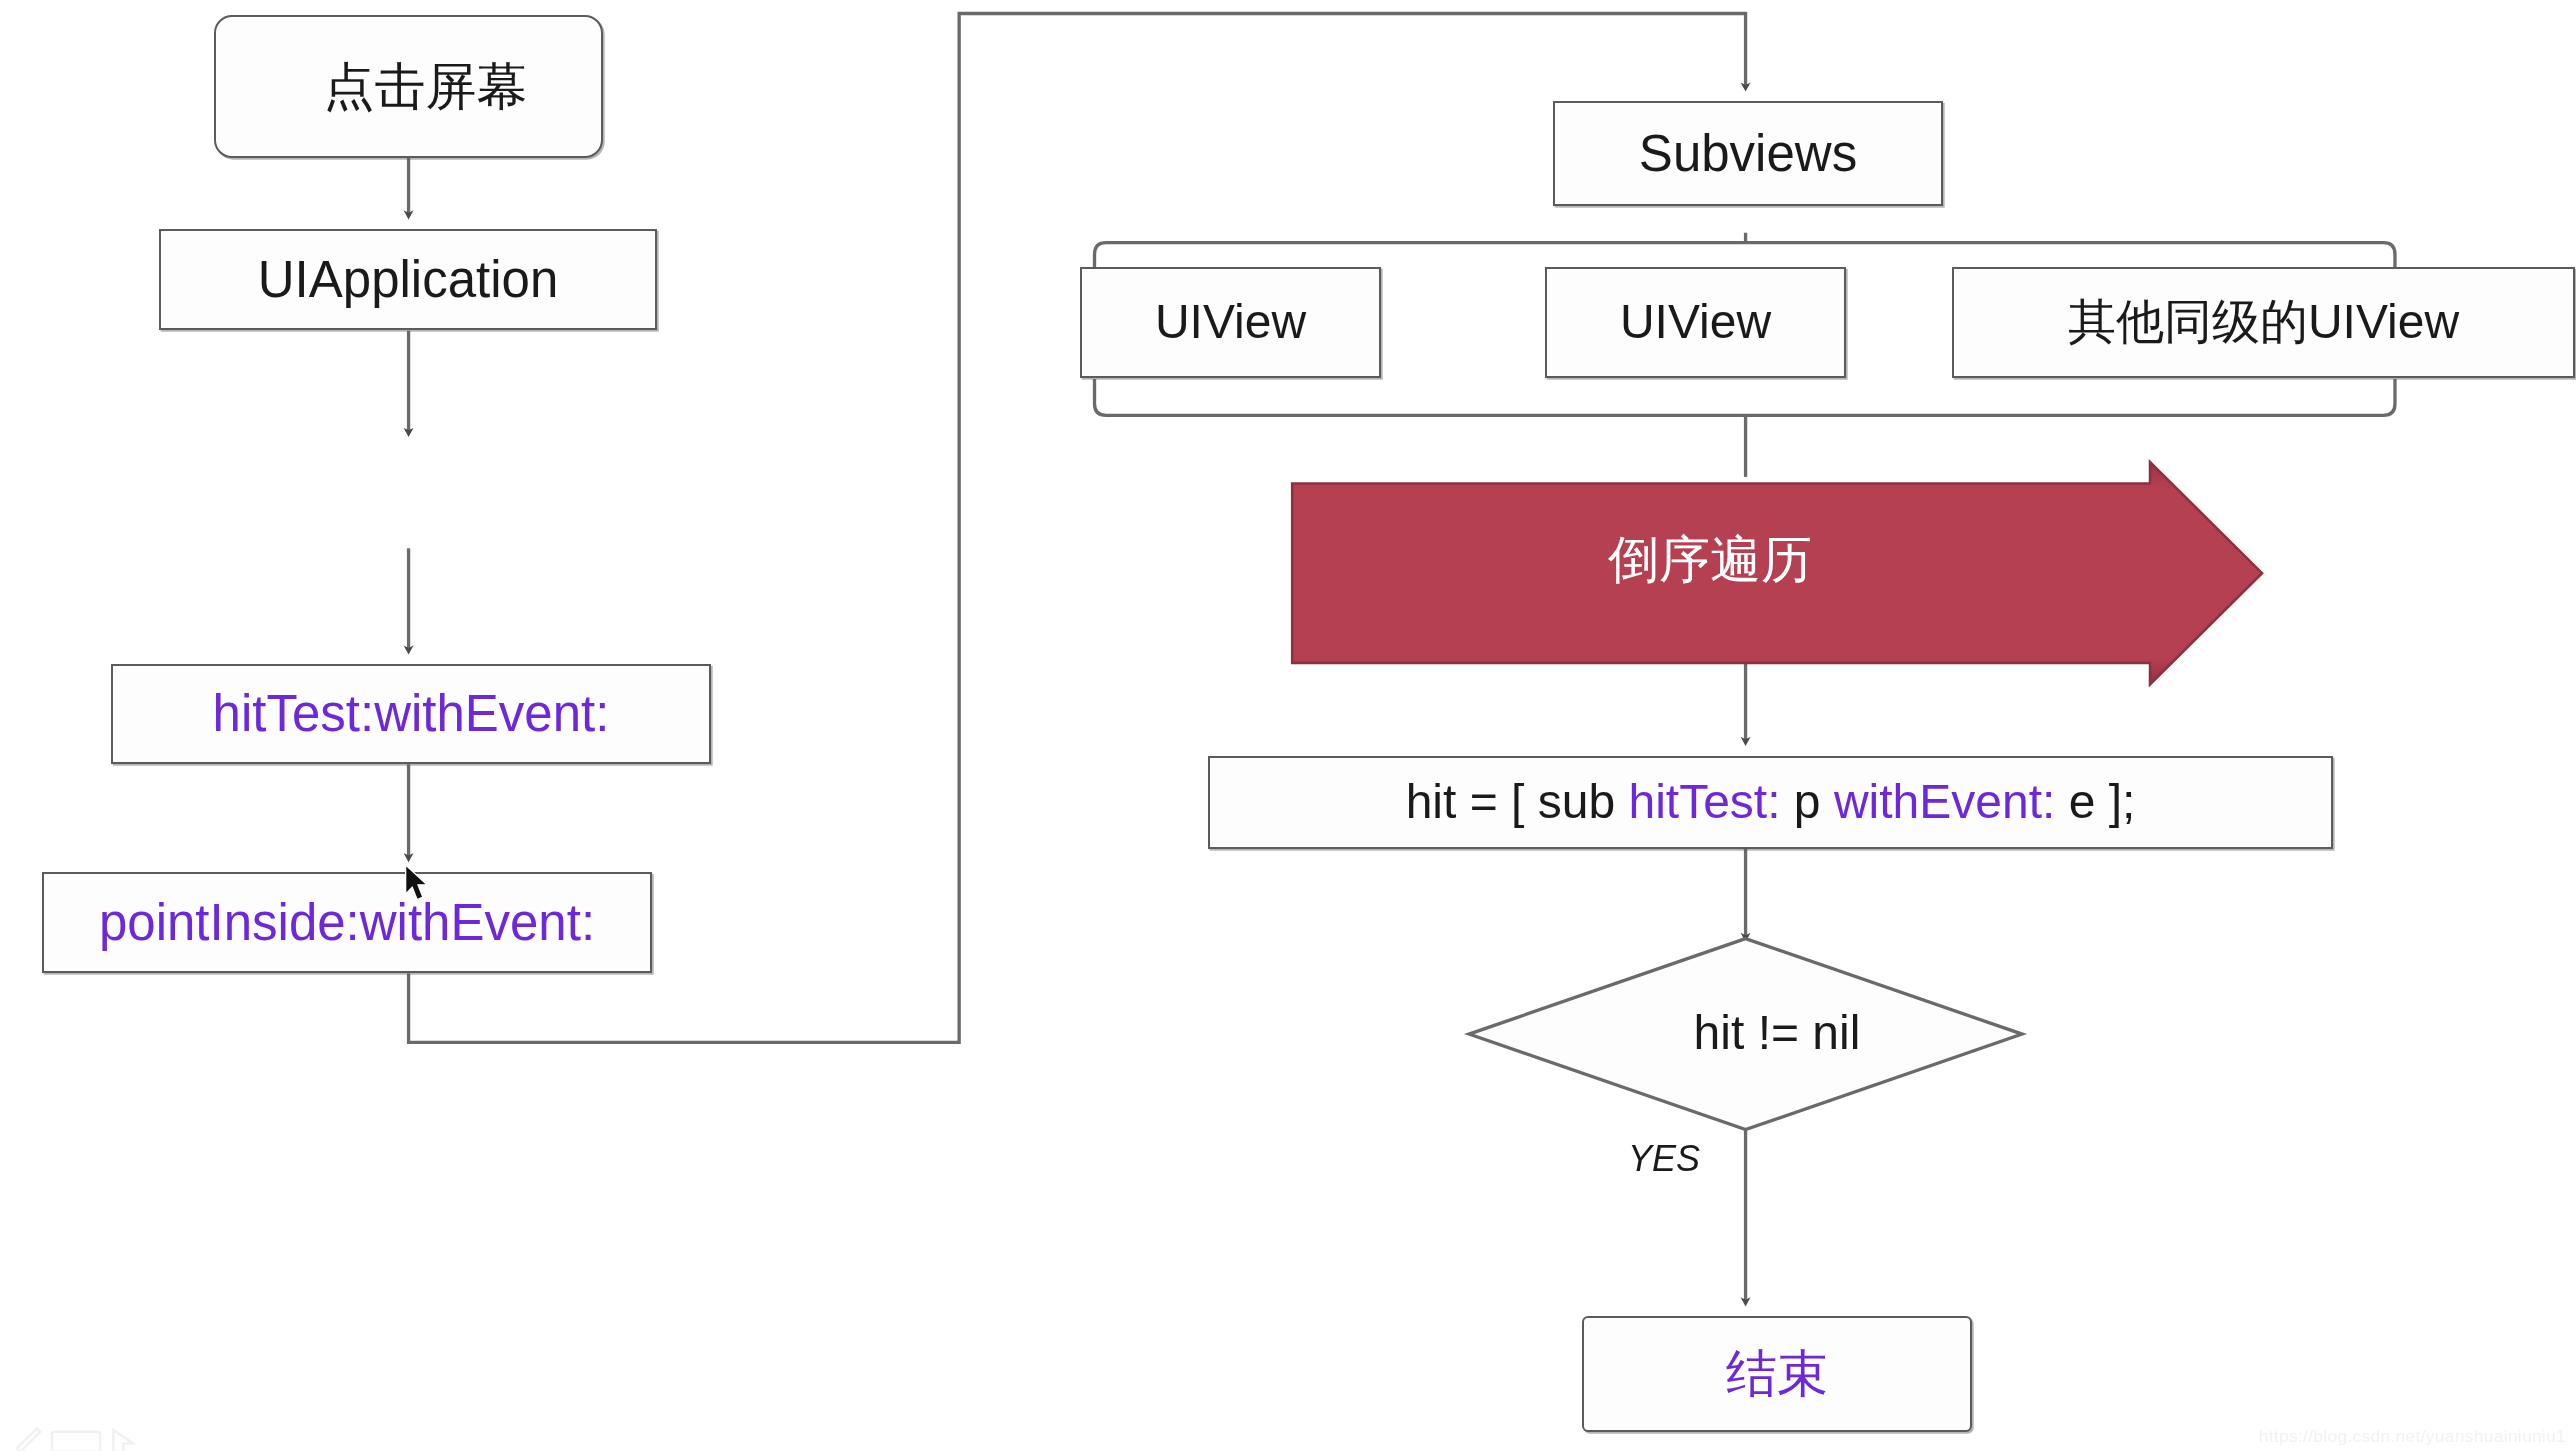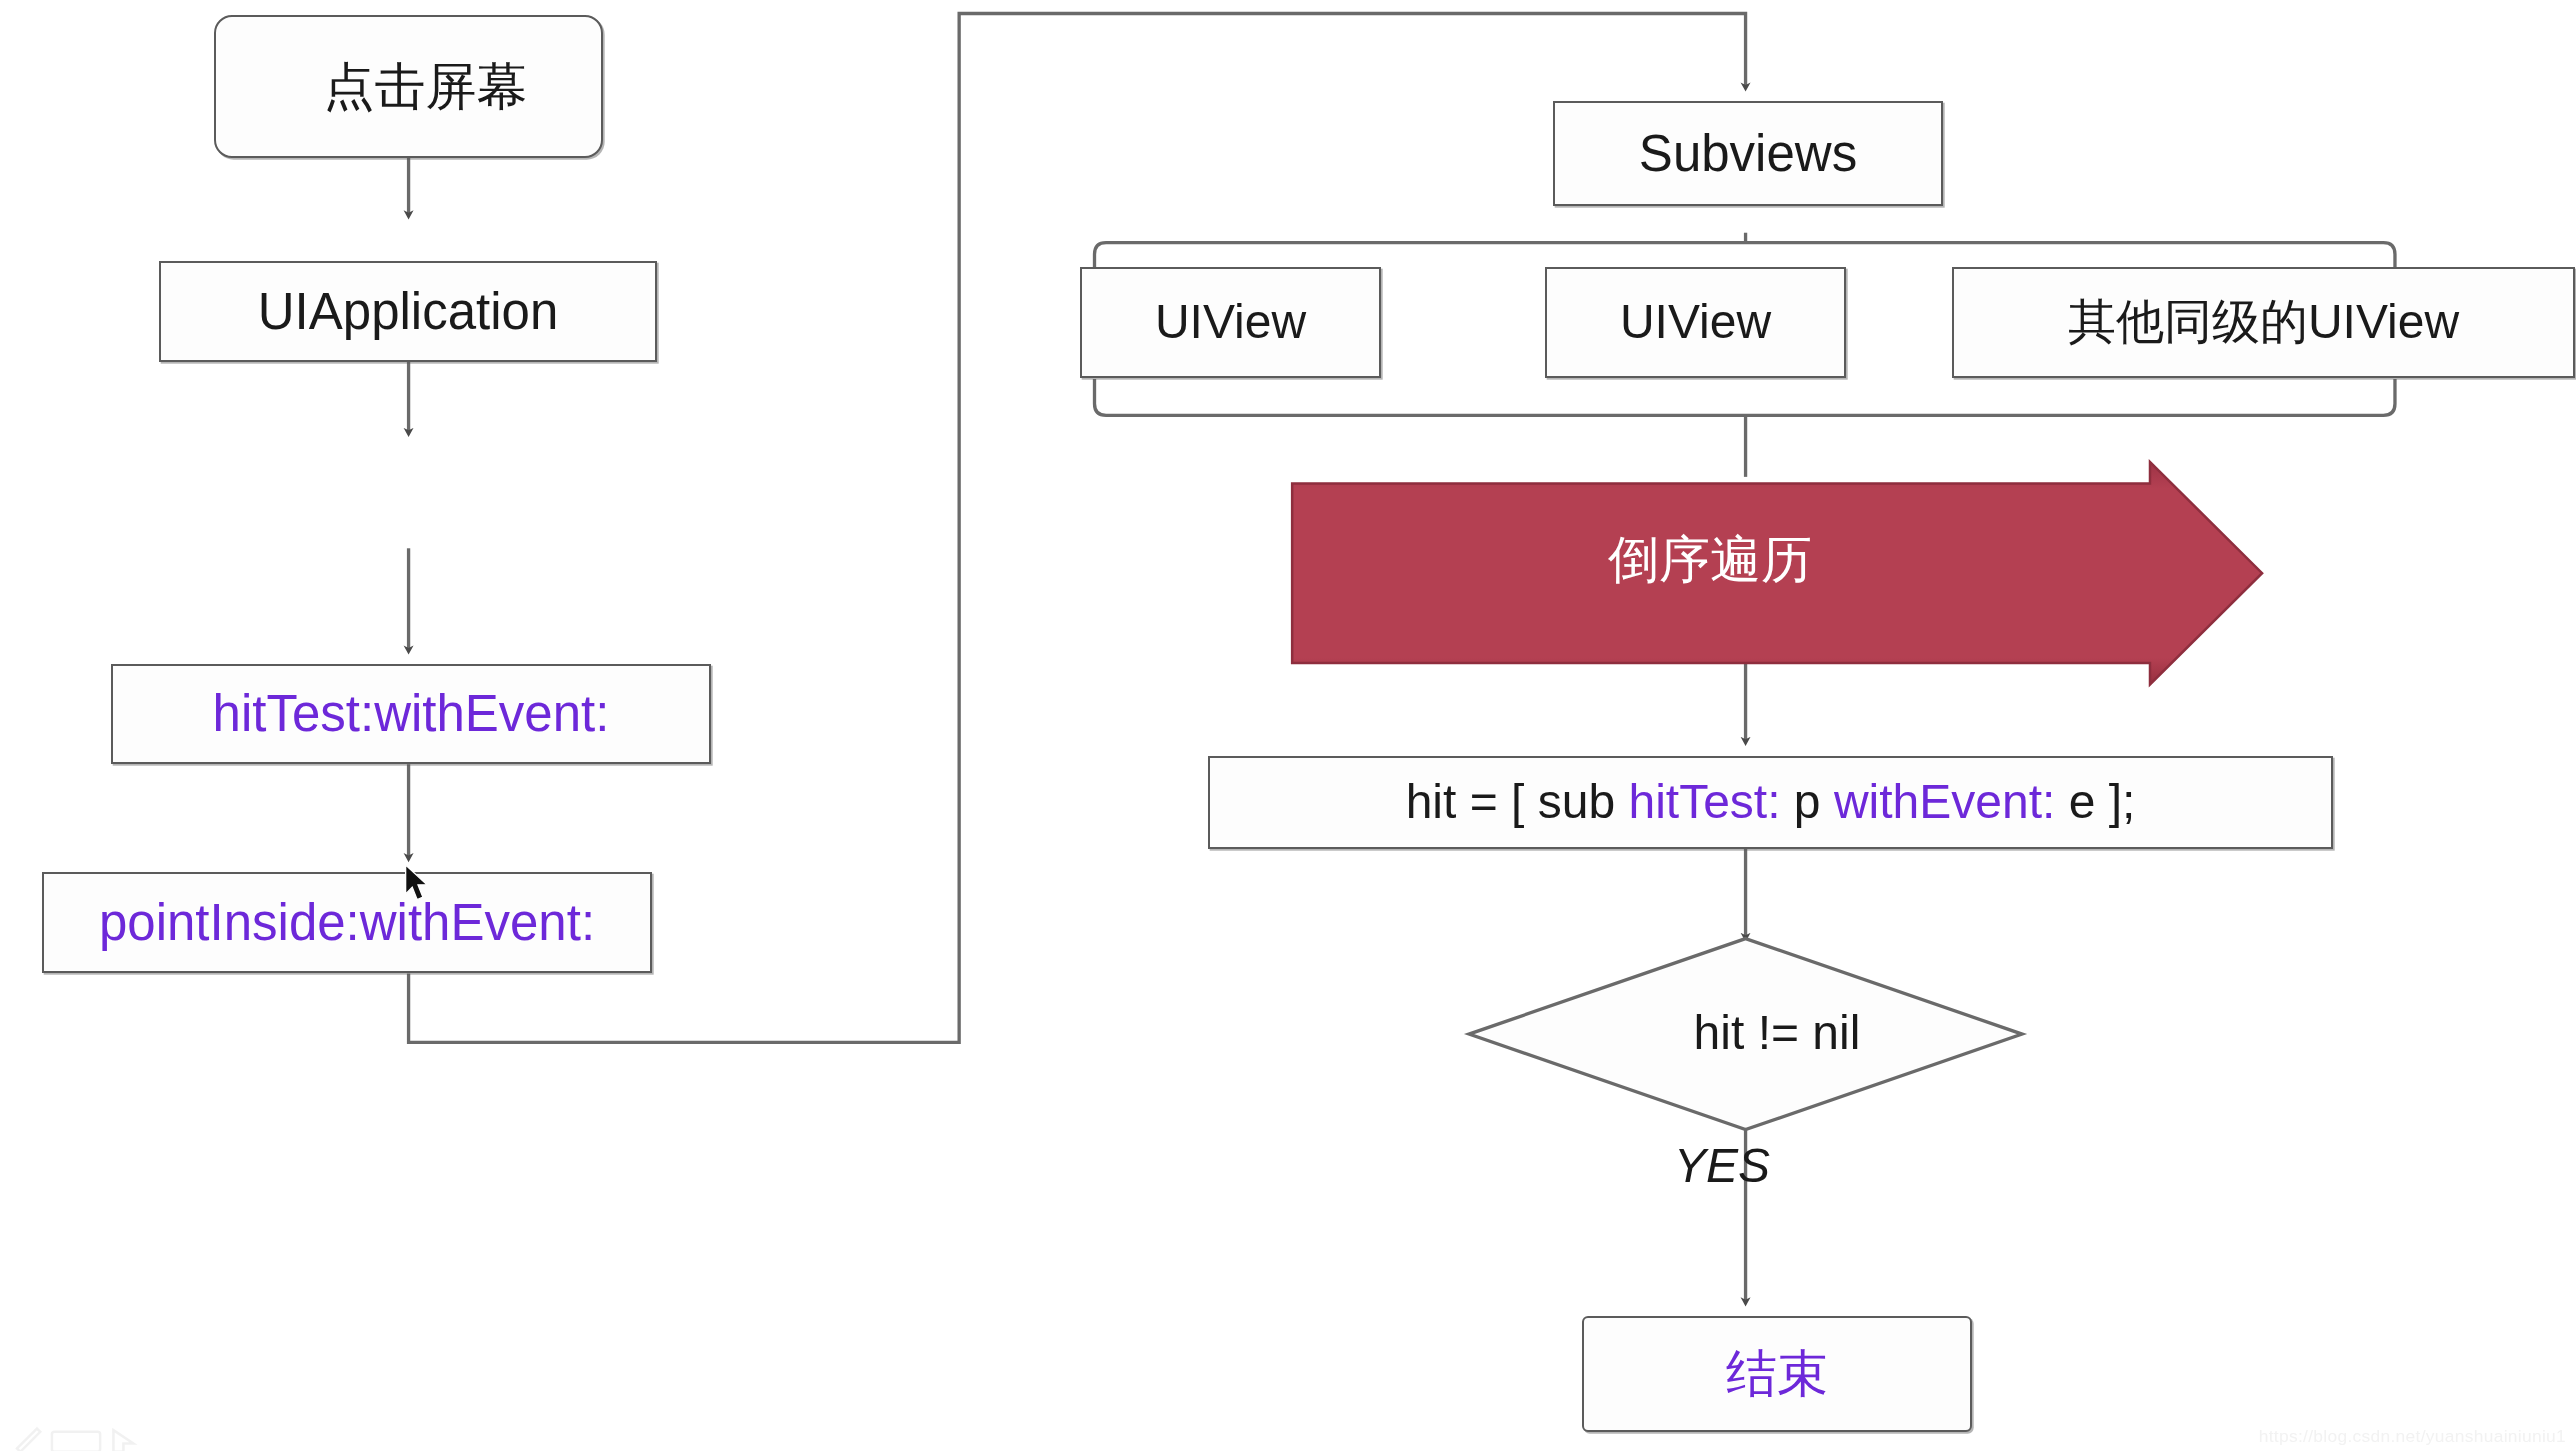--- a/index.html
+++ b/index.html
@@ -45,21 +45,21 @@
     padding-left: 34px;
   }
   .red {
     color: #6d28d9;
   }
   .node-label {
     display: inline-block;
   }
   
   #n-tap        { left: 214px;  top: 15px;   width: 389px; height: 143px; font-size: 51px; }
-  #n-uiapp      { left: 159px;  top: 229px;  width: 498px; height: 101px; font-size: 51px; margin-top: 32px; }
+  #n-uiapp      { left: 159px;  top: 229px;  width: 498px; height: 101px; font-size: 51px; }
   #n-uiwindow   { left: 203px;  top: 447px;  width: 409px; height: 101px; font-size: 51px; }
   #n-hittest    { left: 111px;  top: 664px;  width: 600px; height: 100px; font-size: 51px; }
   #n-pointinside{ left: 42px;   top: 872px; width: 610px; height: 101px; font-size: 51px; }
 
   #n-subviews   { left: 1553px; top: 101px;  width: 390px; height: 105px; font-size: 51px; }
   #n-uiview1    { left: 1080px; top: 267px;  width: 301px; height: 111px; font-size: 48px; }
   #n-uiview2    { left: 1545px; top: 267px;  width: 301px; height: 111px; font-size: 48px; }
   #n-uiview3    { left: 1952px; top: 267px;  width: 623px; height: 111px; font-size: 48px; }
   #n-code       { left: 1208px; top: 756px;  width: 1125px; height: 93px; font-size: 48px; }
   #n-end        { left: 1582px; top: 1316px; width: 390px; height: 116px; font-size: 51px; border-radius: 6px; }
@@ -67,24 +67,23 @@
   #n-diamond-label {
     position: absolute;
     left: 1532px; top: 978px;
     width: 490px; height: 108px;
     display: flex; align-items: center; justify-content: center;
     font-size: 48px; color: #1a1a1a;
   }
   #lbl-yes {
     position: absolute;
     left: 1628px; top: 1138px;
-    font-size: 48px;
+    font-size: 36px;
     font-style: italic;
     color: #1a1a1a;
-    margin-left: 46px;
   }
   #banner-label {
     position: absolute;
     left: 1295px; top: 515px;
     width: 830px; height: 91px;
     display: flex; align-items: center; justify-content: center;
     font-size: 51px;
     color: #ffffff;
   }
   #watermark {

